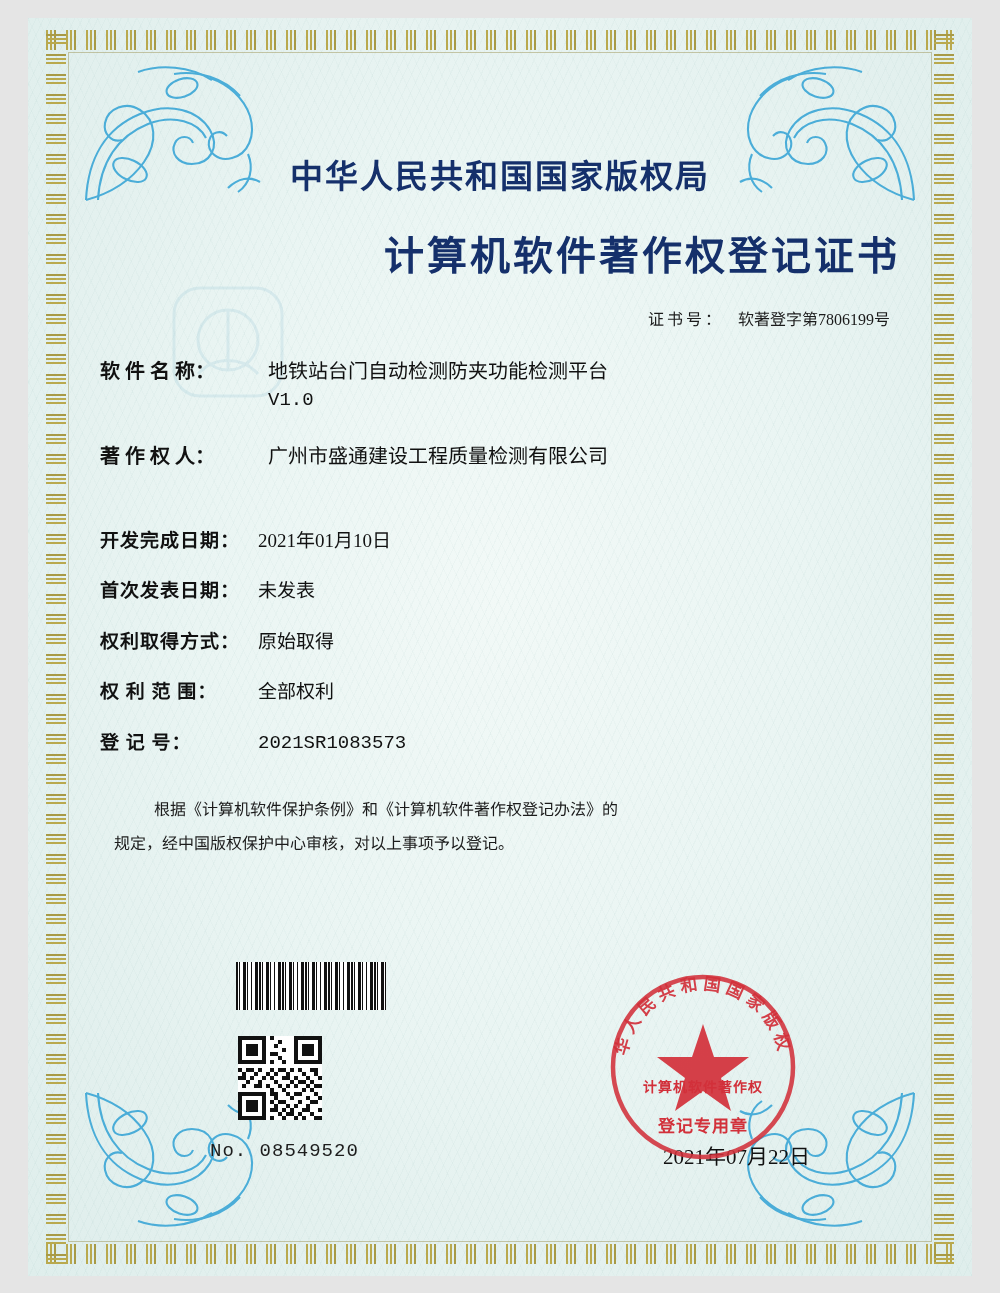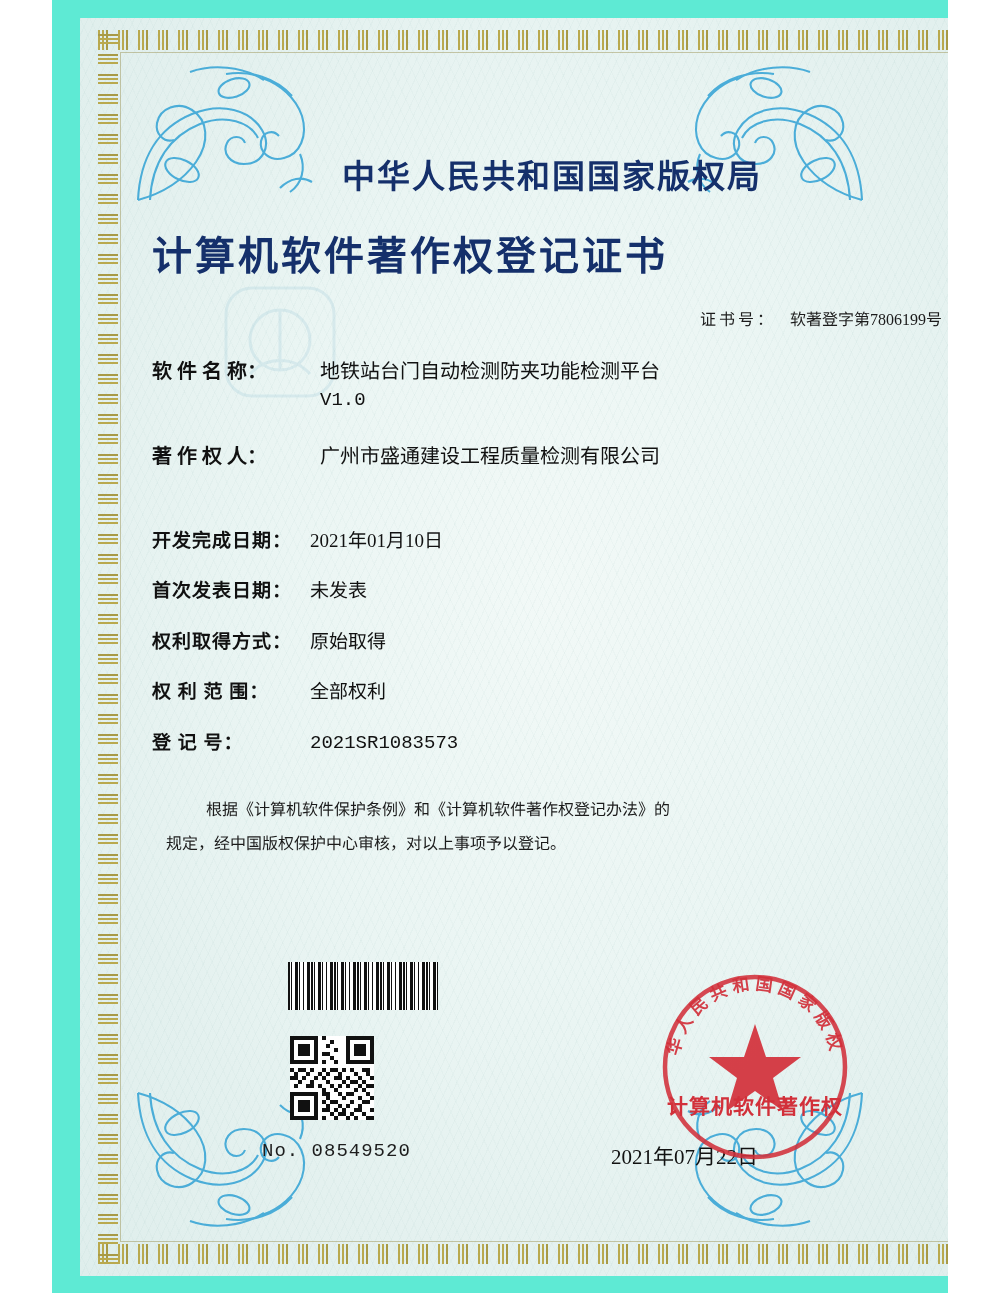--- a/index.html
+++ b/index.html
@@ -6,24 +6,24 @@
     margin: 0;
     padding: 0;
     background: #ffffff;
   }
   body {
     font-family: "Liberation Serif", "DejaVu Serif", serif;
   }
 
   .page {
     position: relative;
-    width: 896px;
+    width: 1000px;
     height: 1293px;
     margin: 0 auto;
-    background: #5eead4;
+    background: #e5e5e5;
     overflow: hidden;
   }
 
   
   .paper {
     position: absolute;
     left: 28px;
     top: 18px;
     width: 944px;
     height: 1258px;
@@ -109,21 +109,21 @@
   .title-org {
     text-align: center;
     font-size: 33px;
     letter-spacing: 2px;
     font-weight: bold;
     color: #15306b;
     margin-top: 30px;
     font-family: "Liberation Serif", "DejaVu Serif", serif;
   }
   .title-main {
-    text-align: left;
+    text-align: right;
     font-size: 40px;
     letter-spacing: 3px;
     font-weight: bold;
     color: #15306b;
     margin-top: 26px;
   }
 
   .cert-no {
     text-align: right;
     font-size: 16px;
@@ -219,21 +219,21 @@
     pointer-events: none;
   }
   .seal-text {
     position: absolute;
     width: 100%;
     text-align: center;
     color: #d2303a;
     font-weight: bold;
     font-family: "Liberation Sans", sans-serif;
   }
-  .seal-line1 { top: 128px; font-size: 21px; letter-spacing: 1px; }
+  .seal-line1 { top: 114px; font-size: 14px; letter-spacing: 1px; }
   .seal-line2 { top: 150px; font-size: 17px; letter-spacing: 1px; }
 </style>
 </head>
 <body>
 
 <div class="page">
   <div class="paper"></div>
 
   <div class="mstrip h" style="left:46px;  top:30px;   width:908px;"></div>
   <div class="mstrip h" style="left:46px;  top:1244px; width:908px;"></div>
@@ -467,15 +467,16 @@
         <path id="sealArc" d="M 28 105 A 77 77 0 1 1 182 105"></path>
       </defs>
       <circle cx="105" cy="105" r="90" fill="none" stroke="#d2303a" stroke-width="4.5" opacity="0.88"></circle>
       <polygon points="105,62 116,95 151,95 123,116 133,149 105,129 77,149 87,116 59,95 94,95" fill="#d2303a" opacity="0.92"></polygon>
       <text font-family="'Liberation Sans', sans-serif" font-size="17" font-weight="bold" fill="#d2303a" opacity="0.92" letter-spacing="5">
         <textPath href="#sealArc" startOffset="50%" text-anchor="middle">中华人民共和国国家版权局</textPath>
       </text>
     </svg>
     <div class="seal" style="pointer-events:none;">
       <div class="seal-text seal-line1">计算机软件著作权</div>
+      <div class="seal-text seal-line2">登记专用章</div>
     </div>
   </div>
 </div>
 
 </body></html>

